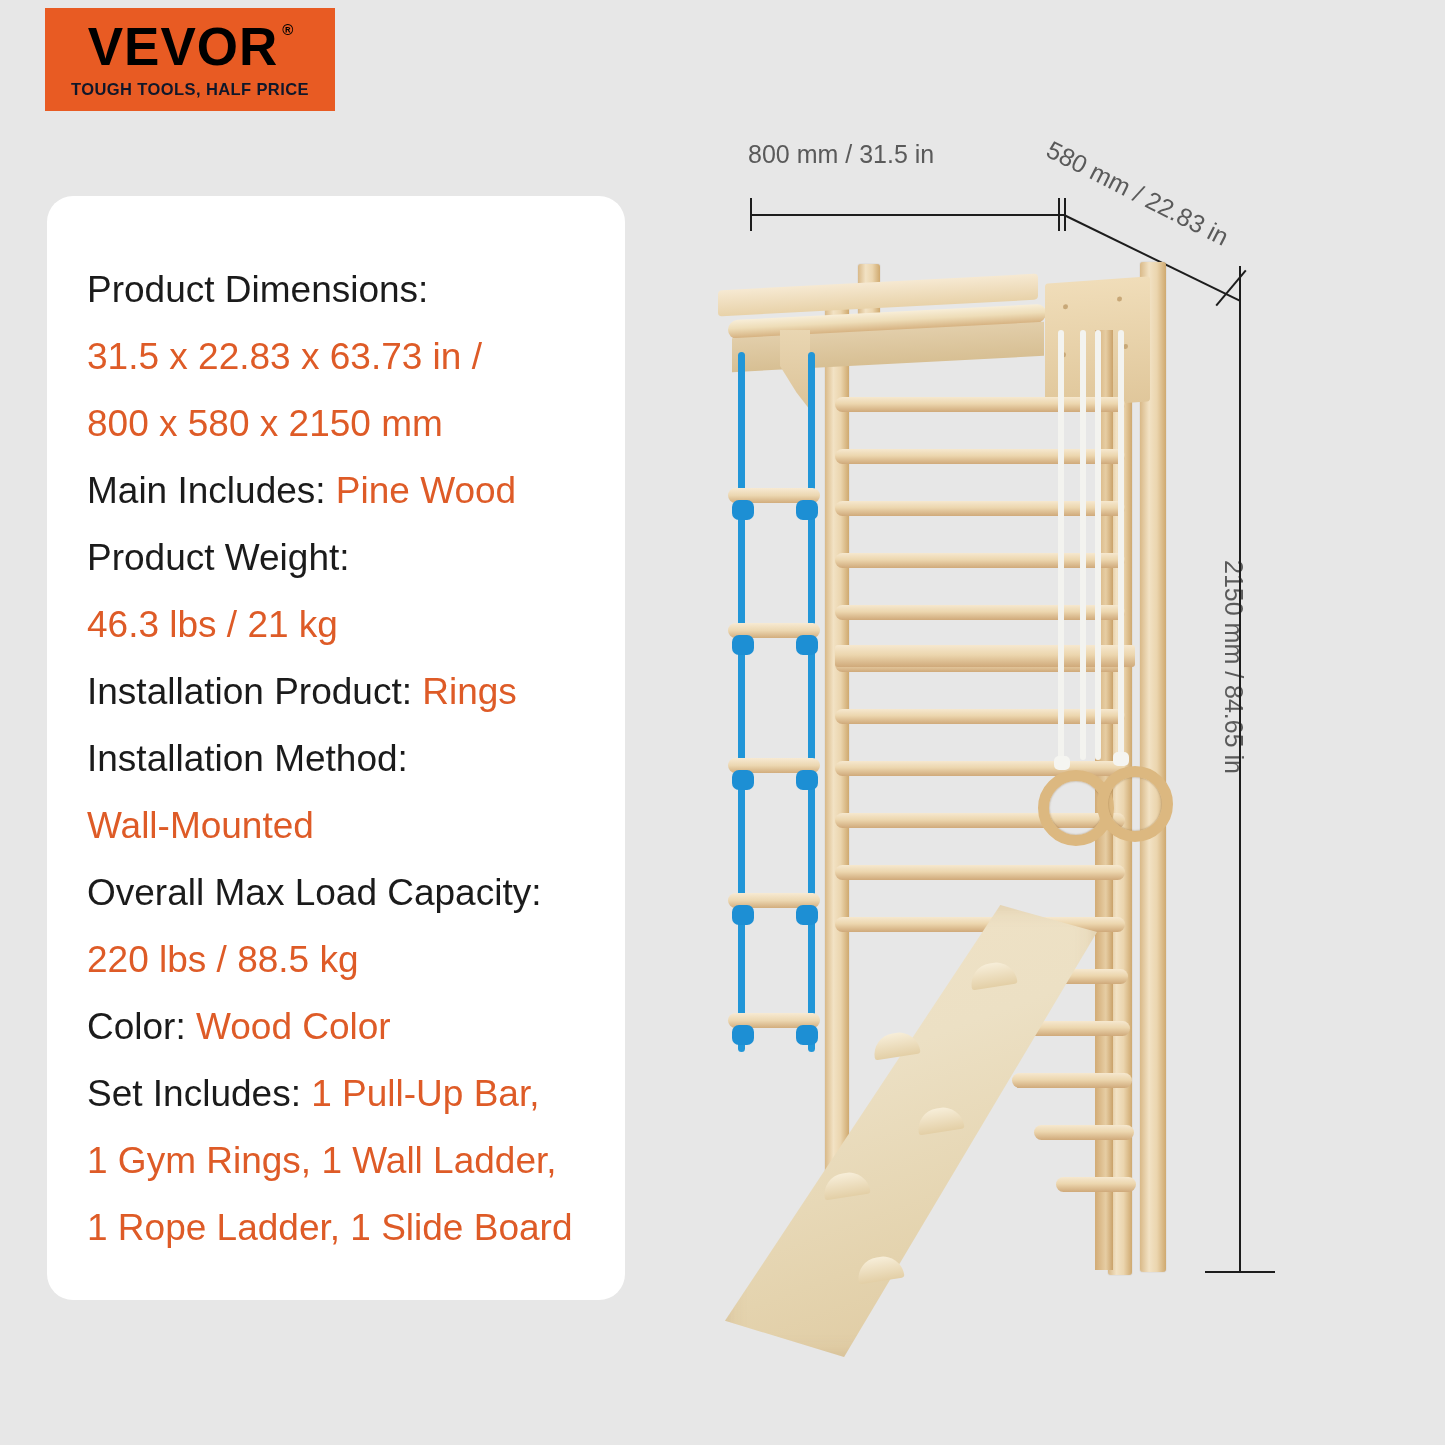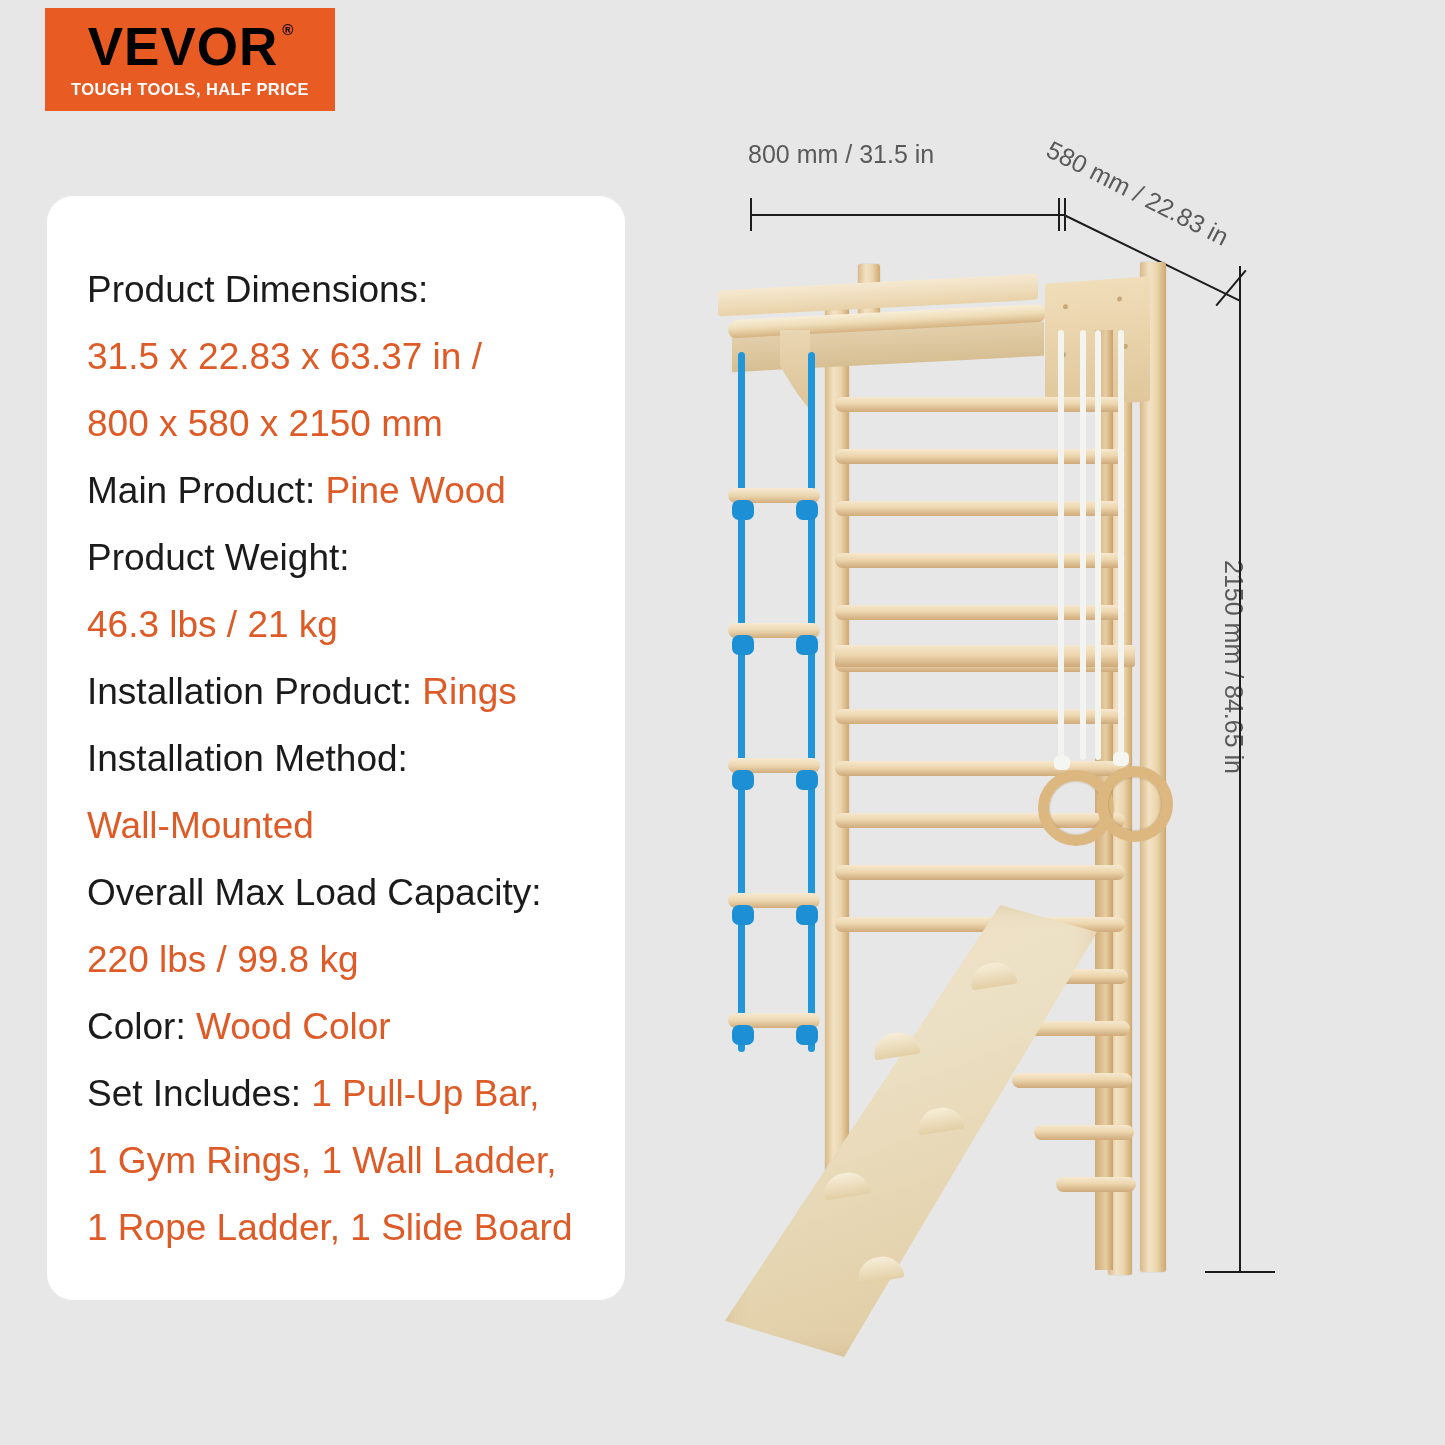--- a/index.html
+++ b/index.html
@@ -17,21 +17,21 @@
     display:flex;flex-direction:column;align-items:center;justify-content:center;
   }
   #brand-wordmark{
     color:#000000;font-weight:bold;font-size:53px;letter-spacing:1px;
     line-height:1;position:relative;padding-right:14px;
   }
   #brand-reg{
     position:absolute;right:-2px;top:2px;font-size:15px;font-weight:bold;
   }
   #brand-tagline{
-    color:#ffffff;font-weight:bold;font-size:16.5px;letter-spacing:0.4px;margin-top:7px;
+    color:#0f172a;font-weight:bold;font-size:16.5px;letter-spacing:0.4px;margin-top:7px;
   }
   
   #spec-card{
     position:absolute;left:47px;top:196px;width:578px;height:1104px;
     background:#ffffff;border-radius:26px;
   }
   #spec-list{
     position:absolute;left:40px;top:60px;width:500px;
   }
   .spec-line{
@@ -140,28 +140,28 @@
   <div id="brand-tagline">TOUGH TOOLS, HALF PRICE</div>
 </div>
 
 <div id="spec-card">
   <div id="spec-list">
 
     <div class="spec-line">
       <span>Product Dimensions:</span>
     </div>
     <div class="spec-line val-only">
-      <span>31.5 x 22.83 x 63.37 in /</span>
+      <span>31.5 x 22.83 x 63.73 in /</span>
     </div>
     <div class="spec-line val-only">
       <span>800 x 580 x 2150 mm</span>
     </div>
 
     <div class="spec-line">
-      <span>Main Product:</span>
+      <span>Main Includes:</span>
       <span class="spec-val">Pine Wood</span>
     </div>
 
     <div class="spec-line">
       <span>Product Weight:</span>
     </div>
     <div class="spec-line val-only">
       <span>46.3 lbs / 21 kg</span>
     </div>
 
@@ -174,21 +174,21 @@
       <span>Installation Method:</span>
     </div>
     <div class="spec-line val-only">
       <span>Wall-Mounted</span>
     </div>
 
     <div class="spec-line">
       <span>Overall Max Load Capacity:</span>
     </div>
     <div class="spec-line val-only">
-      <span>220 lbs / 99.8 kg</span>
+      <span>220 lbs / 88.5 kg</span>
     </div>
 
     <div class="spec-line">
       <span>Color:</span>
       <span class="spec-val">Wood Color</span>
     </div>
 
     <div class="spec-line">
       <span>Set Includes:</span>
       <span class="spec-val">1 Pull-Up Bar,</span>

